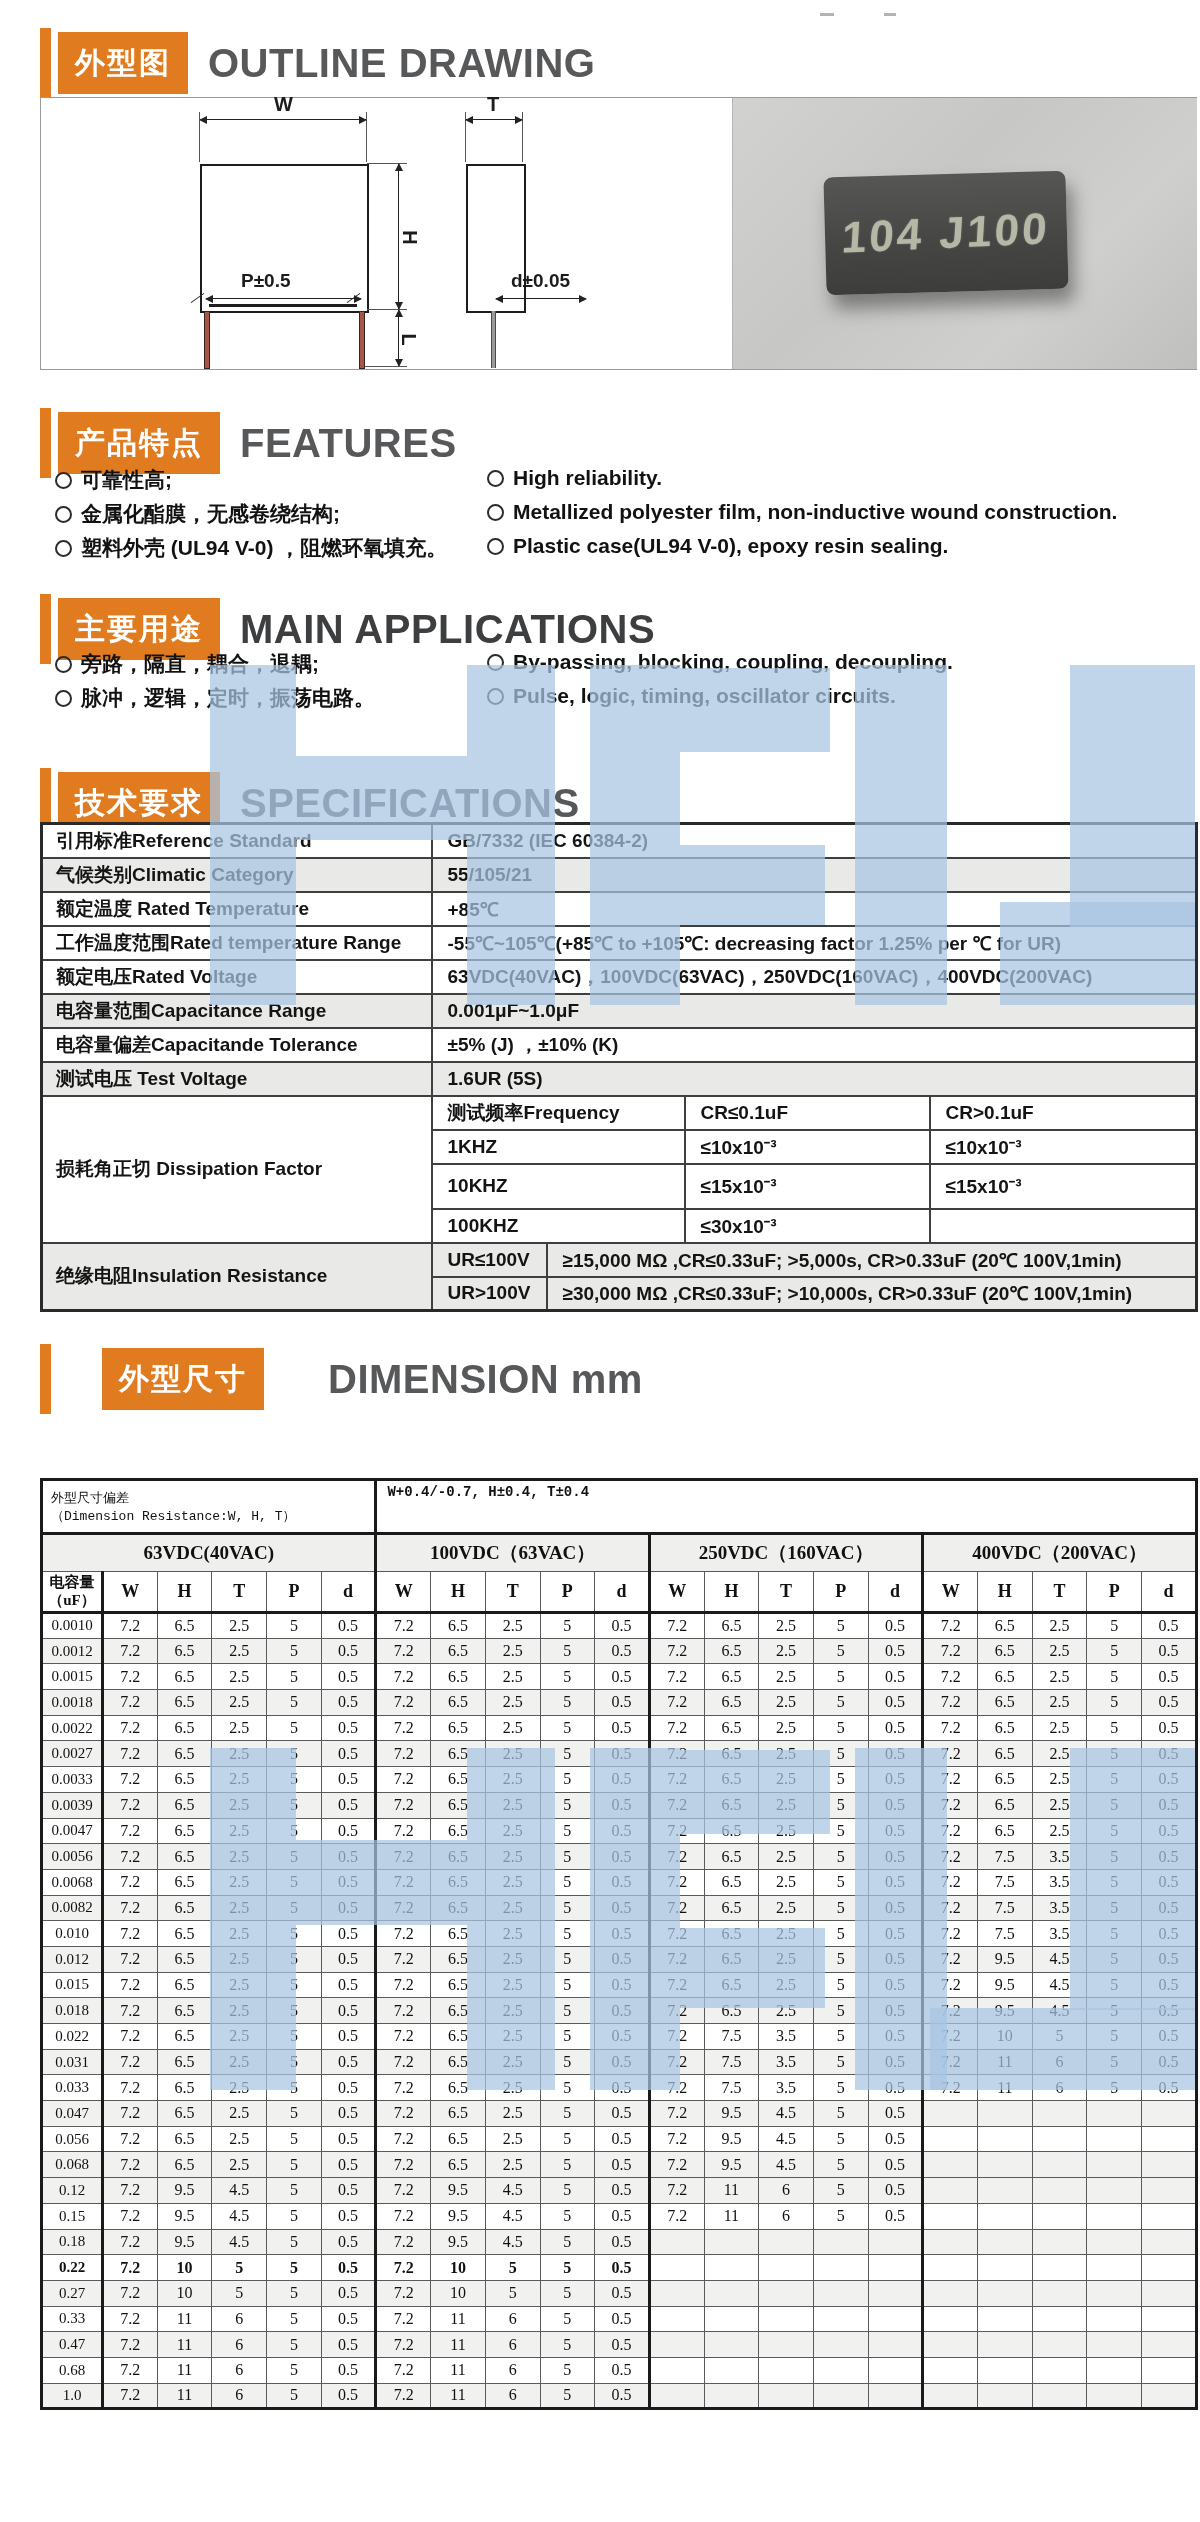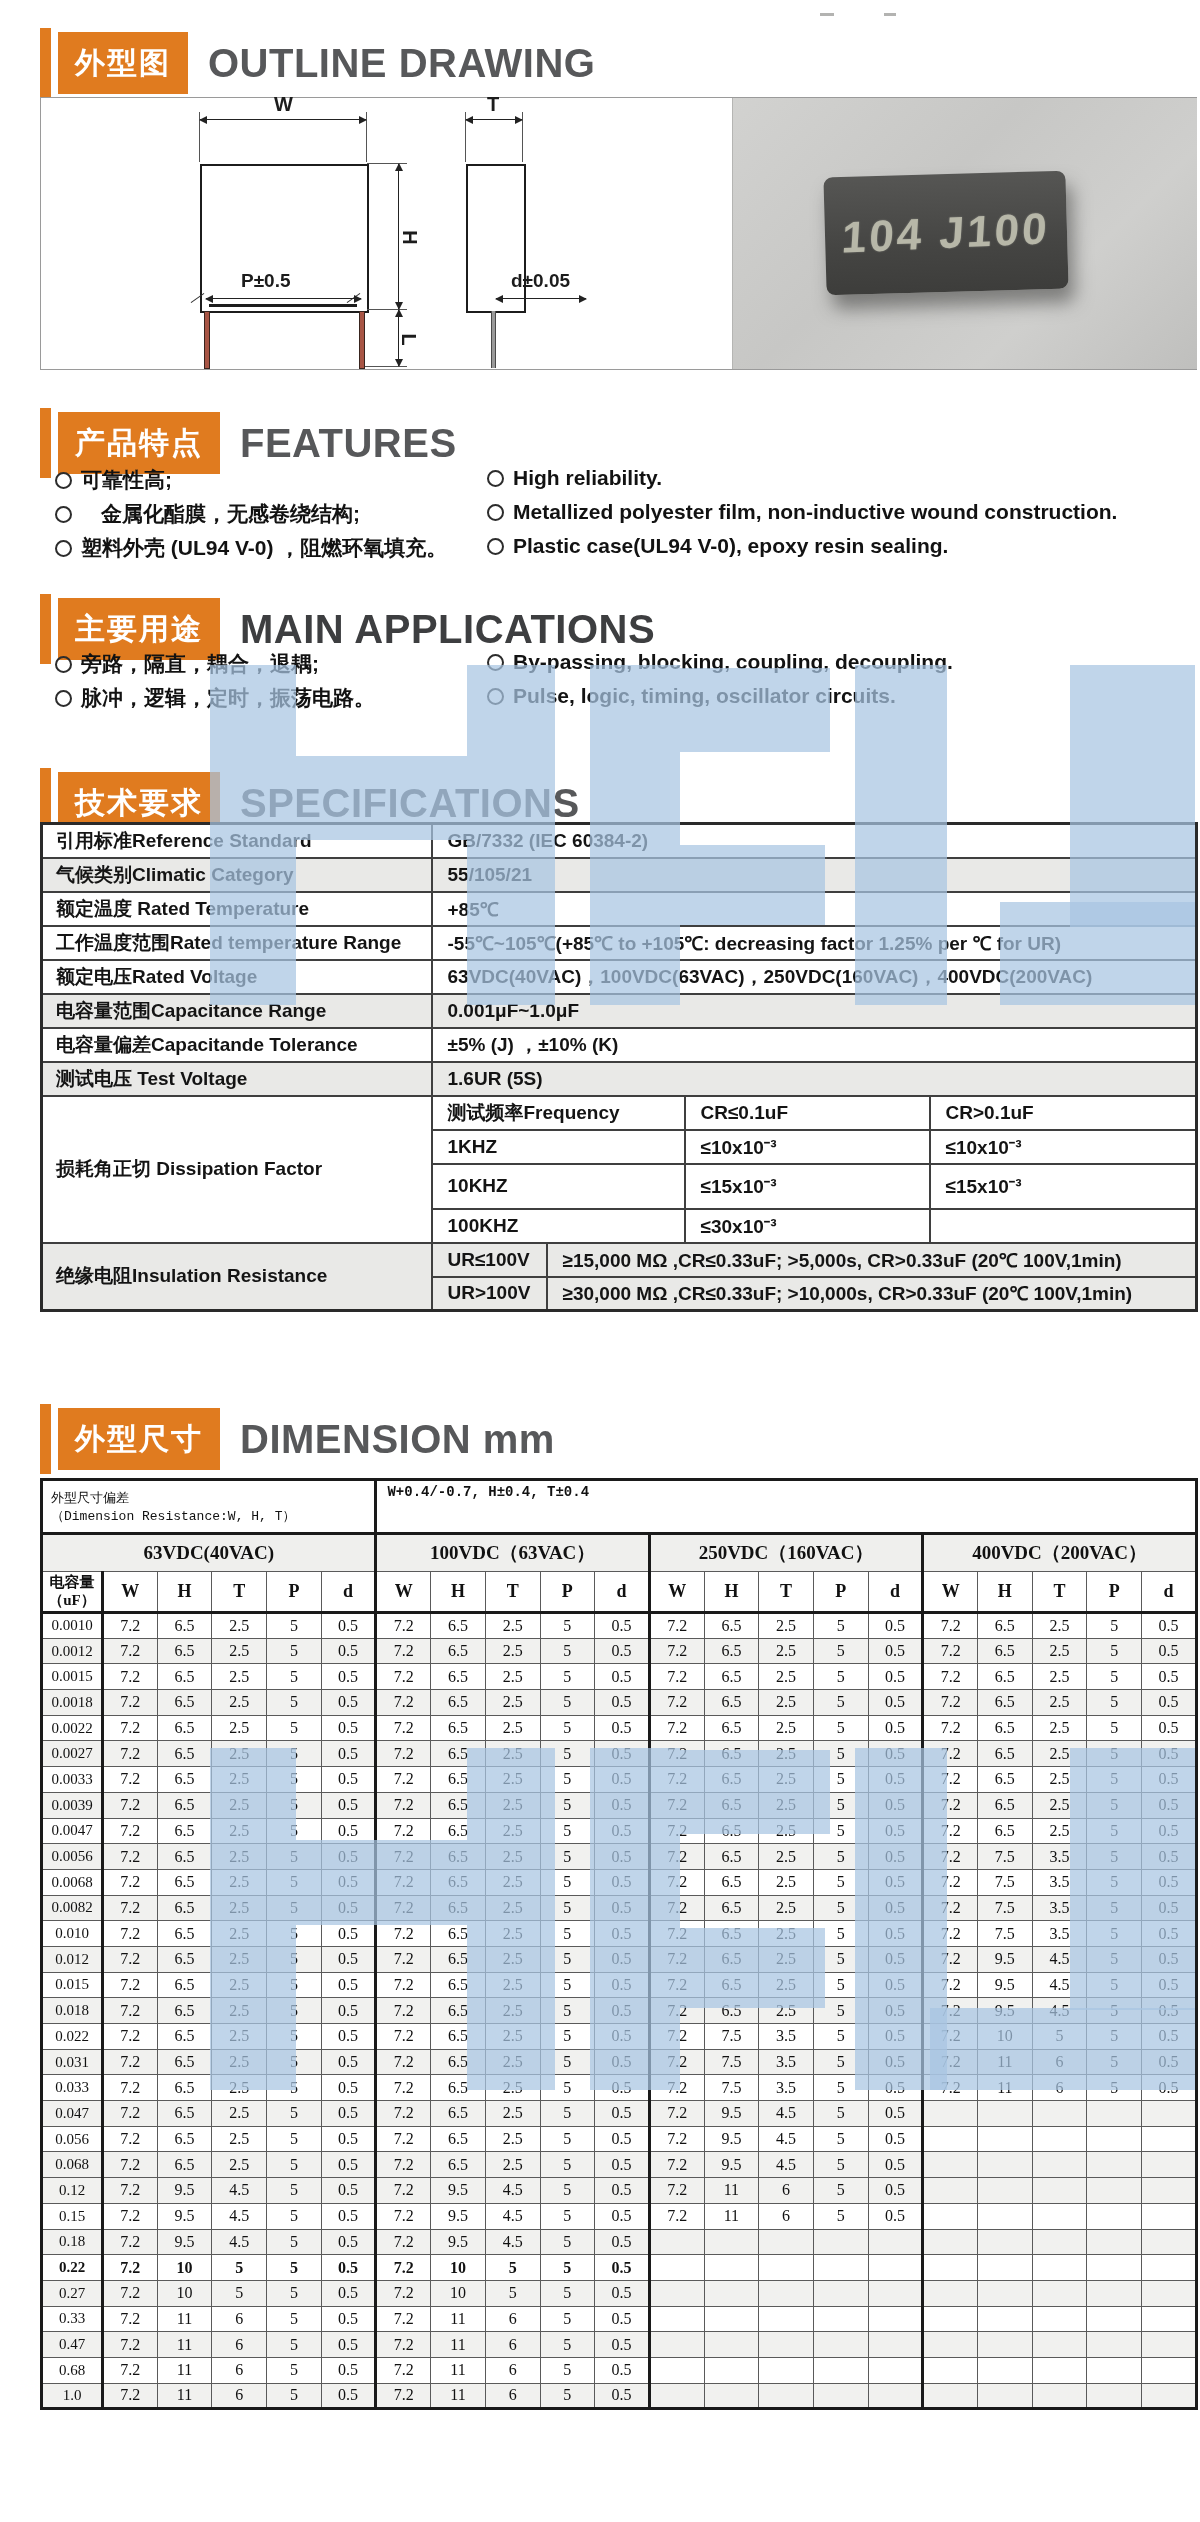--- a/index.html
+++ b/index.html
@@ -128,21 +128,21 @@
 
   <div class="sec-header" style="top:408px;">
     <div class="accent-bar"></div>
     <div class="badge">产品特点</div>
     <div class="sec-title">FEATURES</div>
   </div>
   <div class="bullet-row" style="left:55px;top:466px;">
       <span class="ring"></span>
       <span class="bullet-text">可靠性高;</span>
     </div>
-  <div class="bullet-row" style="left:55px;top:500px;gap:20px;">
+  <div class="bullet-row" style="left:55px;top:500px;">
       <span class="ring"></span>
       <span class="bullet-text">金属化酯膜，无感卷绕结构;</span>
     </div>
   <div class="bullet-row" style="left:55px;top:534px;">
       <span class="ring"></span>
       <span class="bullet-text">塑料外壳 (UL94 V-0) ，阻燃环氧填充。</span>
     </div>
   <div class="bullet-row" style="left:487px;top:466px;">
       <span class="ring"></span>
       <span class="bullet-text">High reliability.</span>
@@ -250,21 +250,21 @@
           <td class="sp-val shaded">UR≤100V</td>
           <td class="sp-val shaded" colspan="3">≥15,000 MΩ ,CR≤0.33uF;  &gt;5,000s, CR&gt;0.33uF (20℃ 100V,1min)</td>
         </tr>
         <tr style="height: 34px;">
           <td class="sp-val shaded">UR&gt;100V</td>
           <td class="sp-val shaded" colspan="3">≥30,000 MΩ ,CR≤0.33uF;  &gt;10,000s, CR&gt;0.33uF (20℃ 100V,1min)</td>
         </tr>
       </tbody>
   </table>
 
-  <div class="sec-header" style="top:1404px;">
+  <div class="sec-header" style="top:1344px;gap:44px;">
     <div class="accent-bar"></div>
     <div class="badge">外型尺寸</div>
     <div class="sec-title">DIMENSION mm</div>
   </div>
   <table id="dim-table">
     <colgroup id="dim-cols">
         <col style="width: 61px;">
         <col style="width: 54.7px;">
         <col style="width: 54.7px;">
         <col style="width: 54.7px;">

